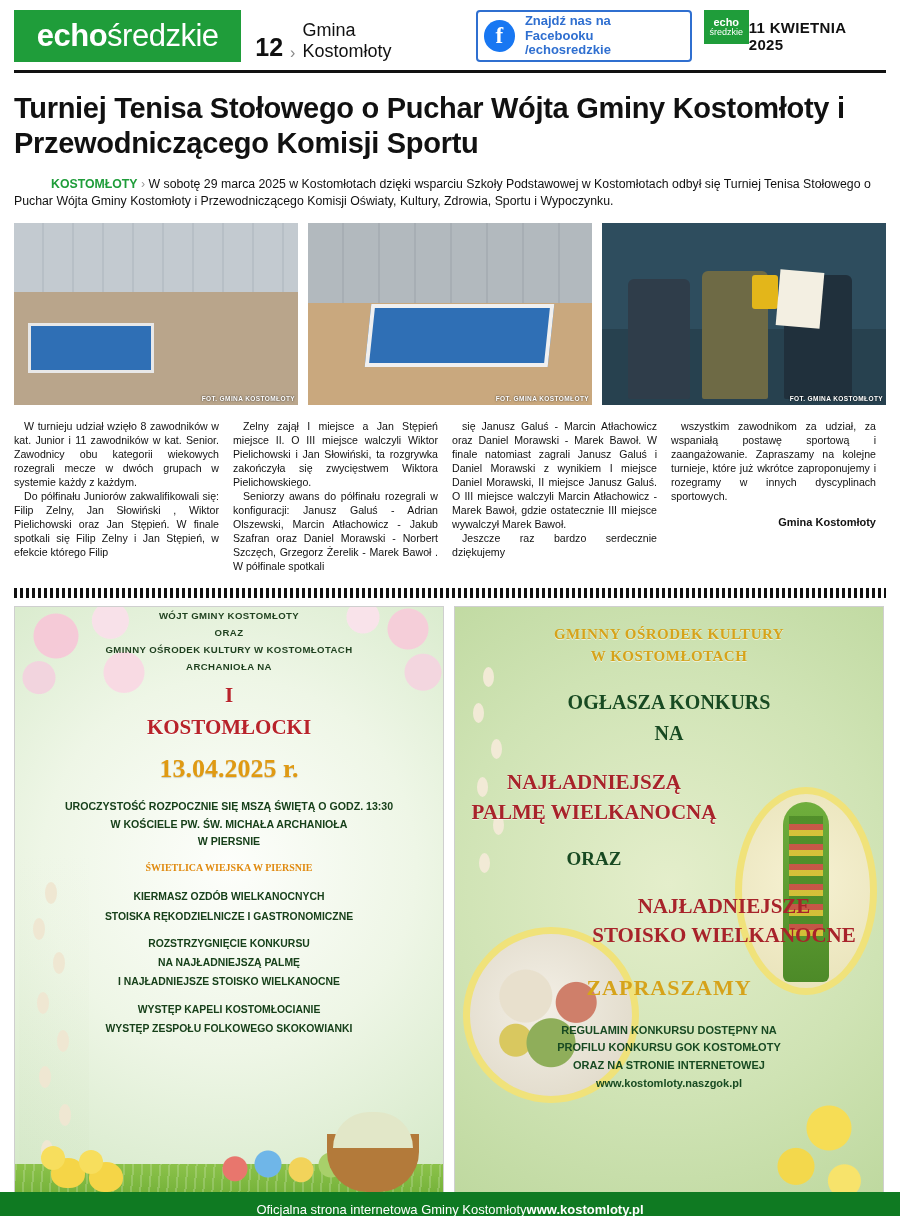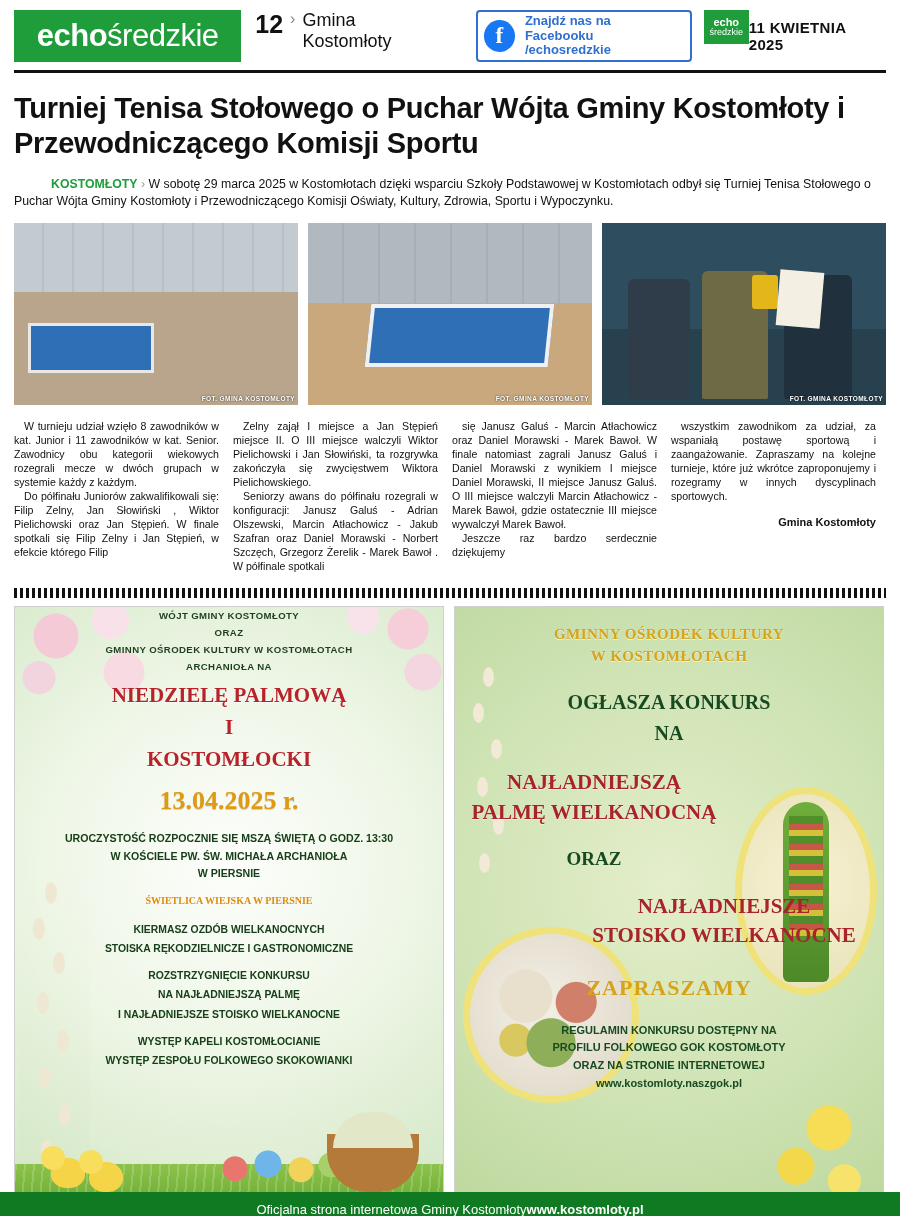--- a/index.html
+++ b/index.html
@@ -19,21 +19,21 @@
     height: 52px; margin: 10px 14px 0 14px;
   }
   .logo-box {
     background: #1f9d3a; color: #fff;
     width: 232px; display:flex; align-items:center; justify-content:center;
     font-size: 31px; letter-spacing: -0.5px;
   }
   .logo-echo { font-weight: 700; }
   .logo-sredzkie { font-weight: 400; }
   .page-num {
-    display:flex; align-items:flex-start; gap:7px;
+    display:flex; align-items:flex-end; gap:7px;
     padding: 0 14px; font-size: 19px; color:#111;
   }
   .page-num .num { font-weight:700; font-size: 25px; }
   .page-num .chev { color:#888; font-size: 16px; }
   .page-num .sect { font-weight:400; font-size:18px; }
   .fb-box {
     display:flex; align-items:center; gap:10px;
     border: 2px solid #2f6fd0; border-radius: 4px;
     padding: 3px 10px 3px 6px; margin-left: 16px;
   }
@@ -318,21 +318,20 @@
           <i style="left:20px;top:214px"></i>
         <i style="left:40px;top:252px"></i>
           <i style="left:22px;top:288px"></i>
       </div>
       <div class="pl-txt">
         <div class="t-sm">WÓJT GMINY KOSTOMŁOTY</div>
         <div class="t-sm">ORAZ</div>
         <div class="t-sm">GMINNY OŚRODEK KULTURY W KOSTOMŁOTACH</div>
         <div class="t-sm">ARCHANIOŁA NA</div>
 
-        <div class="t-red-big">NIEDZIELĘ PALMOWĄ</div>
         <div class="t-red-big">I</div>
         <div class="t-red-big">KOSTOMŁOCKI</div>
 
         <div class="t-date">13.04.2025 r.</div>
 
         <div class="t-body">
           <div>UROCZYSTOŚĆ ROZPOCZNIE SIĘ MSZĄ ŚWIĘTĄ O GODZ. 13:30</div>
           <div>W KOŚCIELE PW. ŚW. MICHAŁA ARCHANIOŁA</div>
           <div>W PIERSNIE</div>
         </div>
@@ -385,21 +384,21 @@
 
         <div class="r-oraz" style="margin-right:150px">ORAZ</div>
 
         <div class="r-red2" style="margin-left:110px">NAJŁADNIEJSZE</div>
         <div class="r-red2" style="margin-top:0;margin-left:110px">STOISKO WIELKANOCNE</div>
 
         <div class="r-zapr">ZAPRASZAMY</div>
 
         <div class="r-foot">
           <div>REGULAMIN KONKURSU DOSTĘPNY NA</div>
-          <div>PROFILU FOLKOWEGO GOK KOSTOMŁOTY</div>
+          <div>PROFILU KONKURSU GOK KOSTOMŁOTY</div>
           <div>ORAZ NA STRONIE INTERNETOWEJ</div>
           <div>www.kostomloty.naszgok.pl</div>
         </div>
       </div>
     </div>
   </div>
 
   <div class="footer">
     <span>Oficjalna strona internetowa Gminy Kostomłoty </span>
       <b>www.kostomloty.pl</b>

